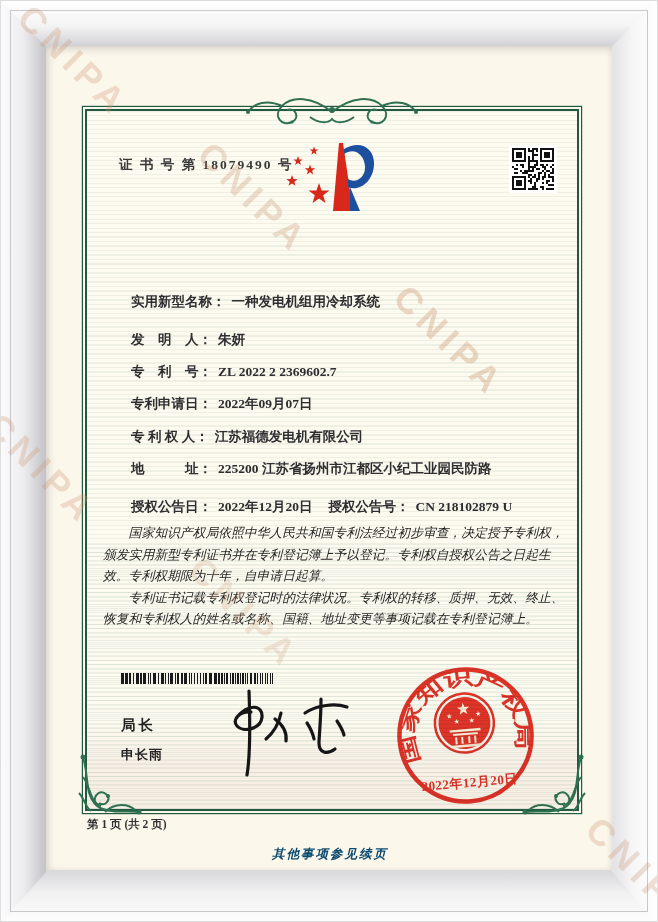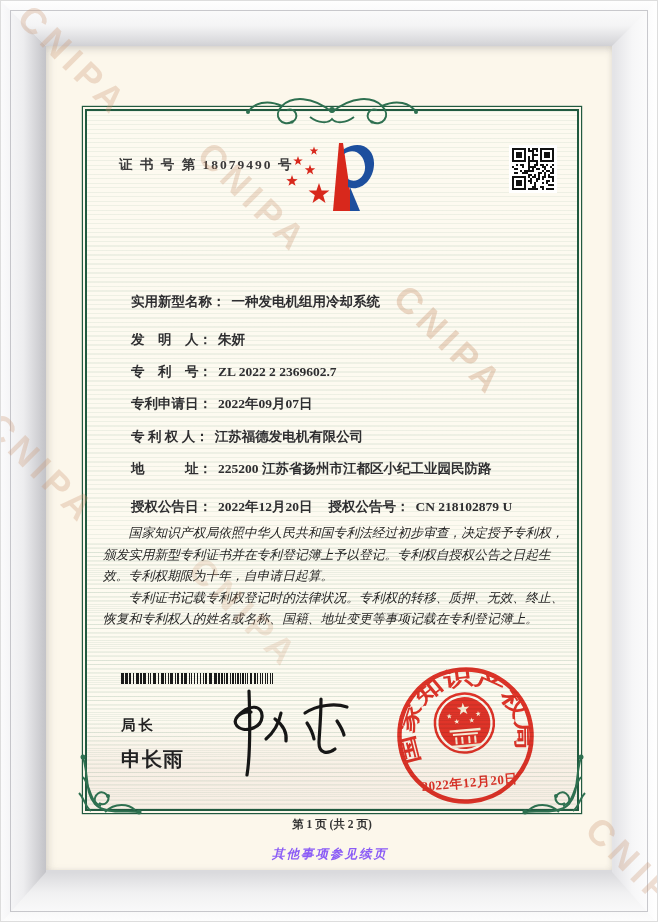--- a/index.html
+++ b/index.html
@@ -52,27 +52,27 @@
     font-size:28px;font-weight:700;letter-spacing:6px;color:#3a3a3c;}
   .row{position:absolute;left:44px;right:18px;font-size:13.5px;color:#2e2e30;font-weight:600;white-space:nowrap;}
   .row .lbl{margin-right:6px;}
   .row .pair2{margin-left:16px;}
   .r1{top:182px}.r2{top:220px}.r3{top:252px}.r4{top:284px}.r5{top:317px}.r6{top:349px}.r7{top:387px}
   .body-text{position:absolute;left:16px;top:412px;width:464px;
     font-size:12.8px;line-height:21.5px;color:#1f1f1f;font-style:italic;font-weight:500;}
   .body-text p{margin:0;text-indent:2em;}
   .barcode{position:absolute;left:34px;top:562px;width:156px;height:11px;}
   .signer-title{position:absolute;left:34px;top:605px;font-size:14.5px;font-weight:700;letter-spacing:3px;color:#222;}
-  .signer-name{position:absolute;left:34px;top:635px;font-size:20px;font-weight:700;letter-spacing:1px;color:#222;}
+  .signer-name{position:absolute;left:34px;top:635px;font-size:13px;font-weight:700;letter-spacing:1px;color:#222;}
   .signature{position:absolute;left:122px;top:568px;width:150px;height:110px;}
   .seal{position:absolute;left:306px;top:552px;width:145px;height:145px;
     transform:rotate(-5deg);opacity:.93;mix-blend-mode:multiply;}
-  .page-info{position:absolute;left:0;right:0;top:706px;text-align:center;font-size:11.5px;color:#333;font-weight:600;}
+  .page-info{position:absolute;left:0;right:0;top:706px;font-size:11.5px;color:#333;font-weight:600;}
   .footer-note{position:absolute;left:0;right:0;top:800px;text-align:center;
-    font-size:12.5px;color:#8b5cf6;font-style:italic;font-weight:600;letter-spacing:2px;}
+    font-size:12.5px;color:#0c4a6e;font-style:italic;font-weight:600;letter-spacing:2px;}
   
   .wm{position:absolute;z-index:40;pointer-events:none;
     font-family:"Liberation Sans","DejaVu Sans",sans-serif;
     font-size:36px;font-weight:700;letter-spacing:6px;
     color:rgba(203,149,113,.30);transform:translate(-50%,-50%) rotate(45deg);white-space:nowrap;}
   .wm1{left:72px;top:60px}.wm2{left:252px;top:197px}.wm3{left:448px;top:340px;color:rgba(203,149,113,.36)}
   .wm4{left:40px;top:468px}.wm5{left:243px;top:612px;color:rgba(203,149,113,.22)}.wm6{left:640px;top:872px}
 </style>
 </head>
 <body>

